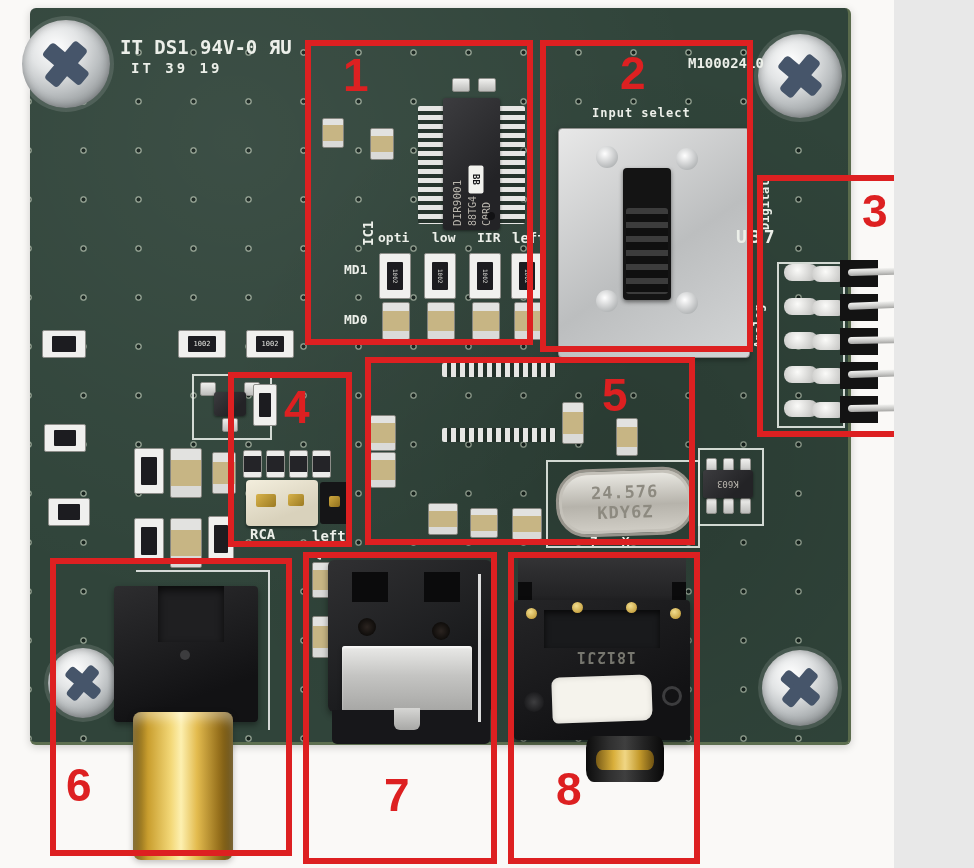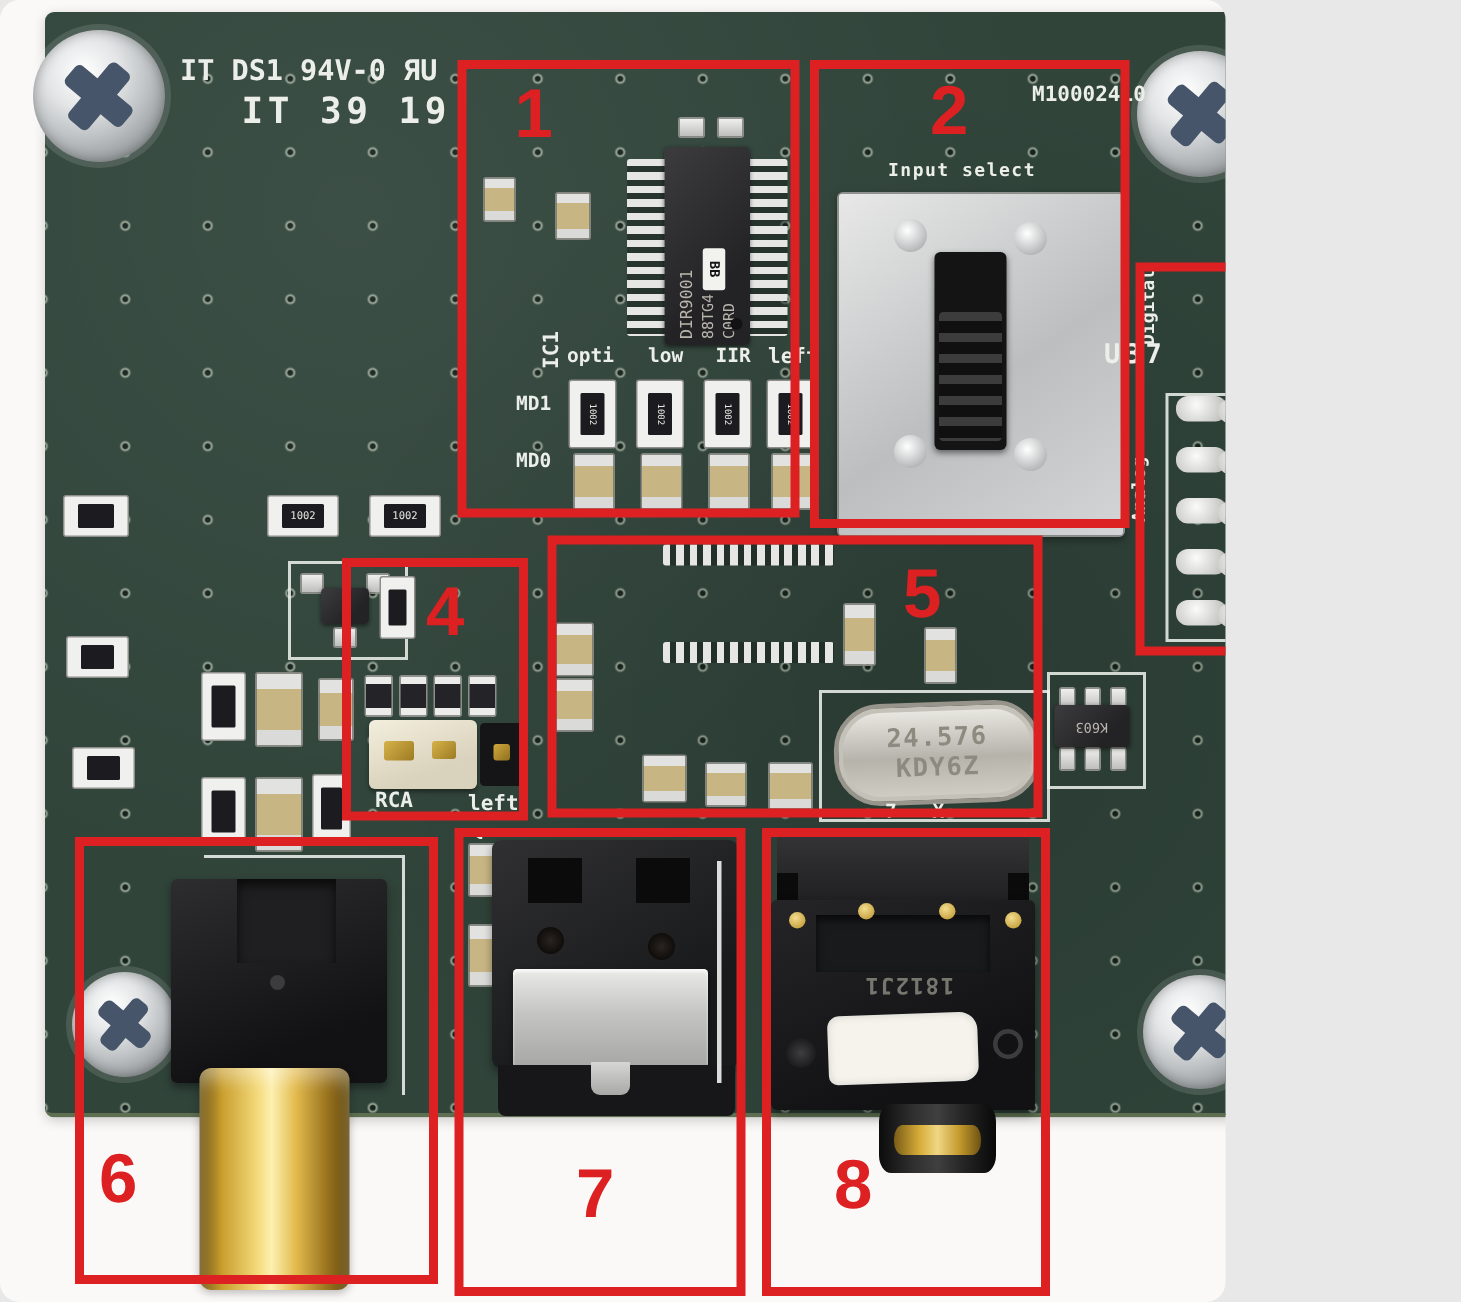--- a/index.html
+++ b/index.html
@@ -1,18 +1,18 @@
 <!DOCTYPE html>
 <html><head>
 <meta charset="utf-8">
 <style>
   :root{ --ann:#dd2021; }
   html,body{margin:0;padding:0;background:#e8e8e8;}
-  .photo{position:relative;width:817px;height:868px;background:#faf9f7;overflow:hidden;
-         font-family:"DejaVu Sans Mono",monospace;border-radius:13px;}
+  .photo{position:relative;width:894px;height:868px;background:#faf9f7;overflow:hidden;
+         font-family:"DejaVu Sans Mono",monospace;}
   .abs{position:absolute;}
 
   
   .pcb{position:absolute;left:30px;top:8px;width:818px;height:734px;border-radius:6px;
        background-color:#30443a;
        background-image:
          radial-gradient(circle at 25% 18%, rgba(255,255,255,.06), rgba(255,255,255,0) 55%),
          radial-gradient(circle at 72% 62%, rgba(0,0,0,.14), rgba(0,0,0,0) 55%),
          radial-gradient(circle, #15211c 1.6px, #aab8a6 2.5px, rgba(170,184,166,0) 3.9px);
        background-size:auto,auto,55px 49px;
@@ -72,21 +72,21 @@
   <div class="screw" style="left:48px;top:648px;width:70px;height:70px;">
       <div class="bar b1"></div>
       <div class="bar b2"></div>
     </div>
   <div class="screw" style="left:762px;top:650px;width:76px;height:76px;">
       <div class="bar b1"></div>
       <div class="bar b2"></div>
     </div>
 
   <div class="silk" style="left:120px;top:36px;font-size:19px;"><span>IT DS1 94V-0</span> <span>ЯU</span></div>
-  <div class="silk" style="left:161px;top:60px;font-size:24px;letter-spacing:3px;">IT 39 19</div>
+  <div class="silk" style="left:131px;top:60px;font-size:14px;letter-spacing:3px;">IT 39 19</div>
 
   <div class="silk" style="left:688px;top:55px;font-size:14px;">M10002410</div>
 
   <div class="silk vtext" style="left:360px;top:200px;height:46px;font-size:14px;">IC1</div>
   <div class="cap" style="left:322px;top:118px;width:20px;height:28px;"></div>
   <div class="cap" style="left:370px;top:128px;width:22px;height:30px;"></div>
   <div class="pad" style="left:452px;top:78px;width:16px;height:12px;"></div>
   <div class="pad" style="left:478px;top:78px;width:16px;height:12px;"></div>
 
   <div class="pins-v" style="left:418px;top:106px;width:27px;height:118px;"></div>
@@ -97,21 +97,21 @@
     <span class="chiptxt vtext" style="font-size:10px;">C0RD</span>
   </div>
   <div class="abs" style="left:462px;top:172px;width:28px;height:15px;background:#f2f2ee;border-radius:2px;transform:rotate(90deg);display:flex;align-items:center;justify-content:center;color:#141416;font-weight:bold;font-size:9px;z-index:2;">BB</div>
   <div class="abs" style="left:487px;top:212px;width:8px;height:8px;border-radius:50%;background:#121214;"></div>
 
   <div class="silk" style="left:378px;top:230px;font-size:13px;">opti</div>
   <div class="silk" style="left:432px;top:230px;font-size:13px;">low</div>
   <div class="silk" style="left:477px;top:230px;font-size:13px;">IIR</div>
   <div class="silk" style="left:512px;top:230px;font-size:14px;">left</div>
   <div class="silk" style="left:344px;top:262px;font-size:13px;">MD1</div>
-  <div class="silk" style="left:344px;top:300px;font-size:13px;">MD0</div>
+  <div class="silk" style="left:344px;top:312px;font-size:13px;">MD0</div>
   <div class="silk vtext" style="left:520px;top:292px;height:34px;font-size:10px;">FIR</div>
 
   <div class="res resv" style="left:379px;top:253px;width:30px;height:44px;">
       <div class="band" style="width:16px;height:28px;font-size:6px;">1002</div>
     </div>
   <div class="res resv" style="left:424px;top:253px;width:30px;height:44px;">
       <div class="band" style="width:16px;height:28px;font-size:6px;">1002</div>
     </div>
   <div class="res resv" style="left:469px;top:253px;width:30px;height:44px;">
       <div class="band" style="width:16px;height:28px;font-size:6px;">1002</div>

